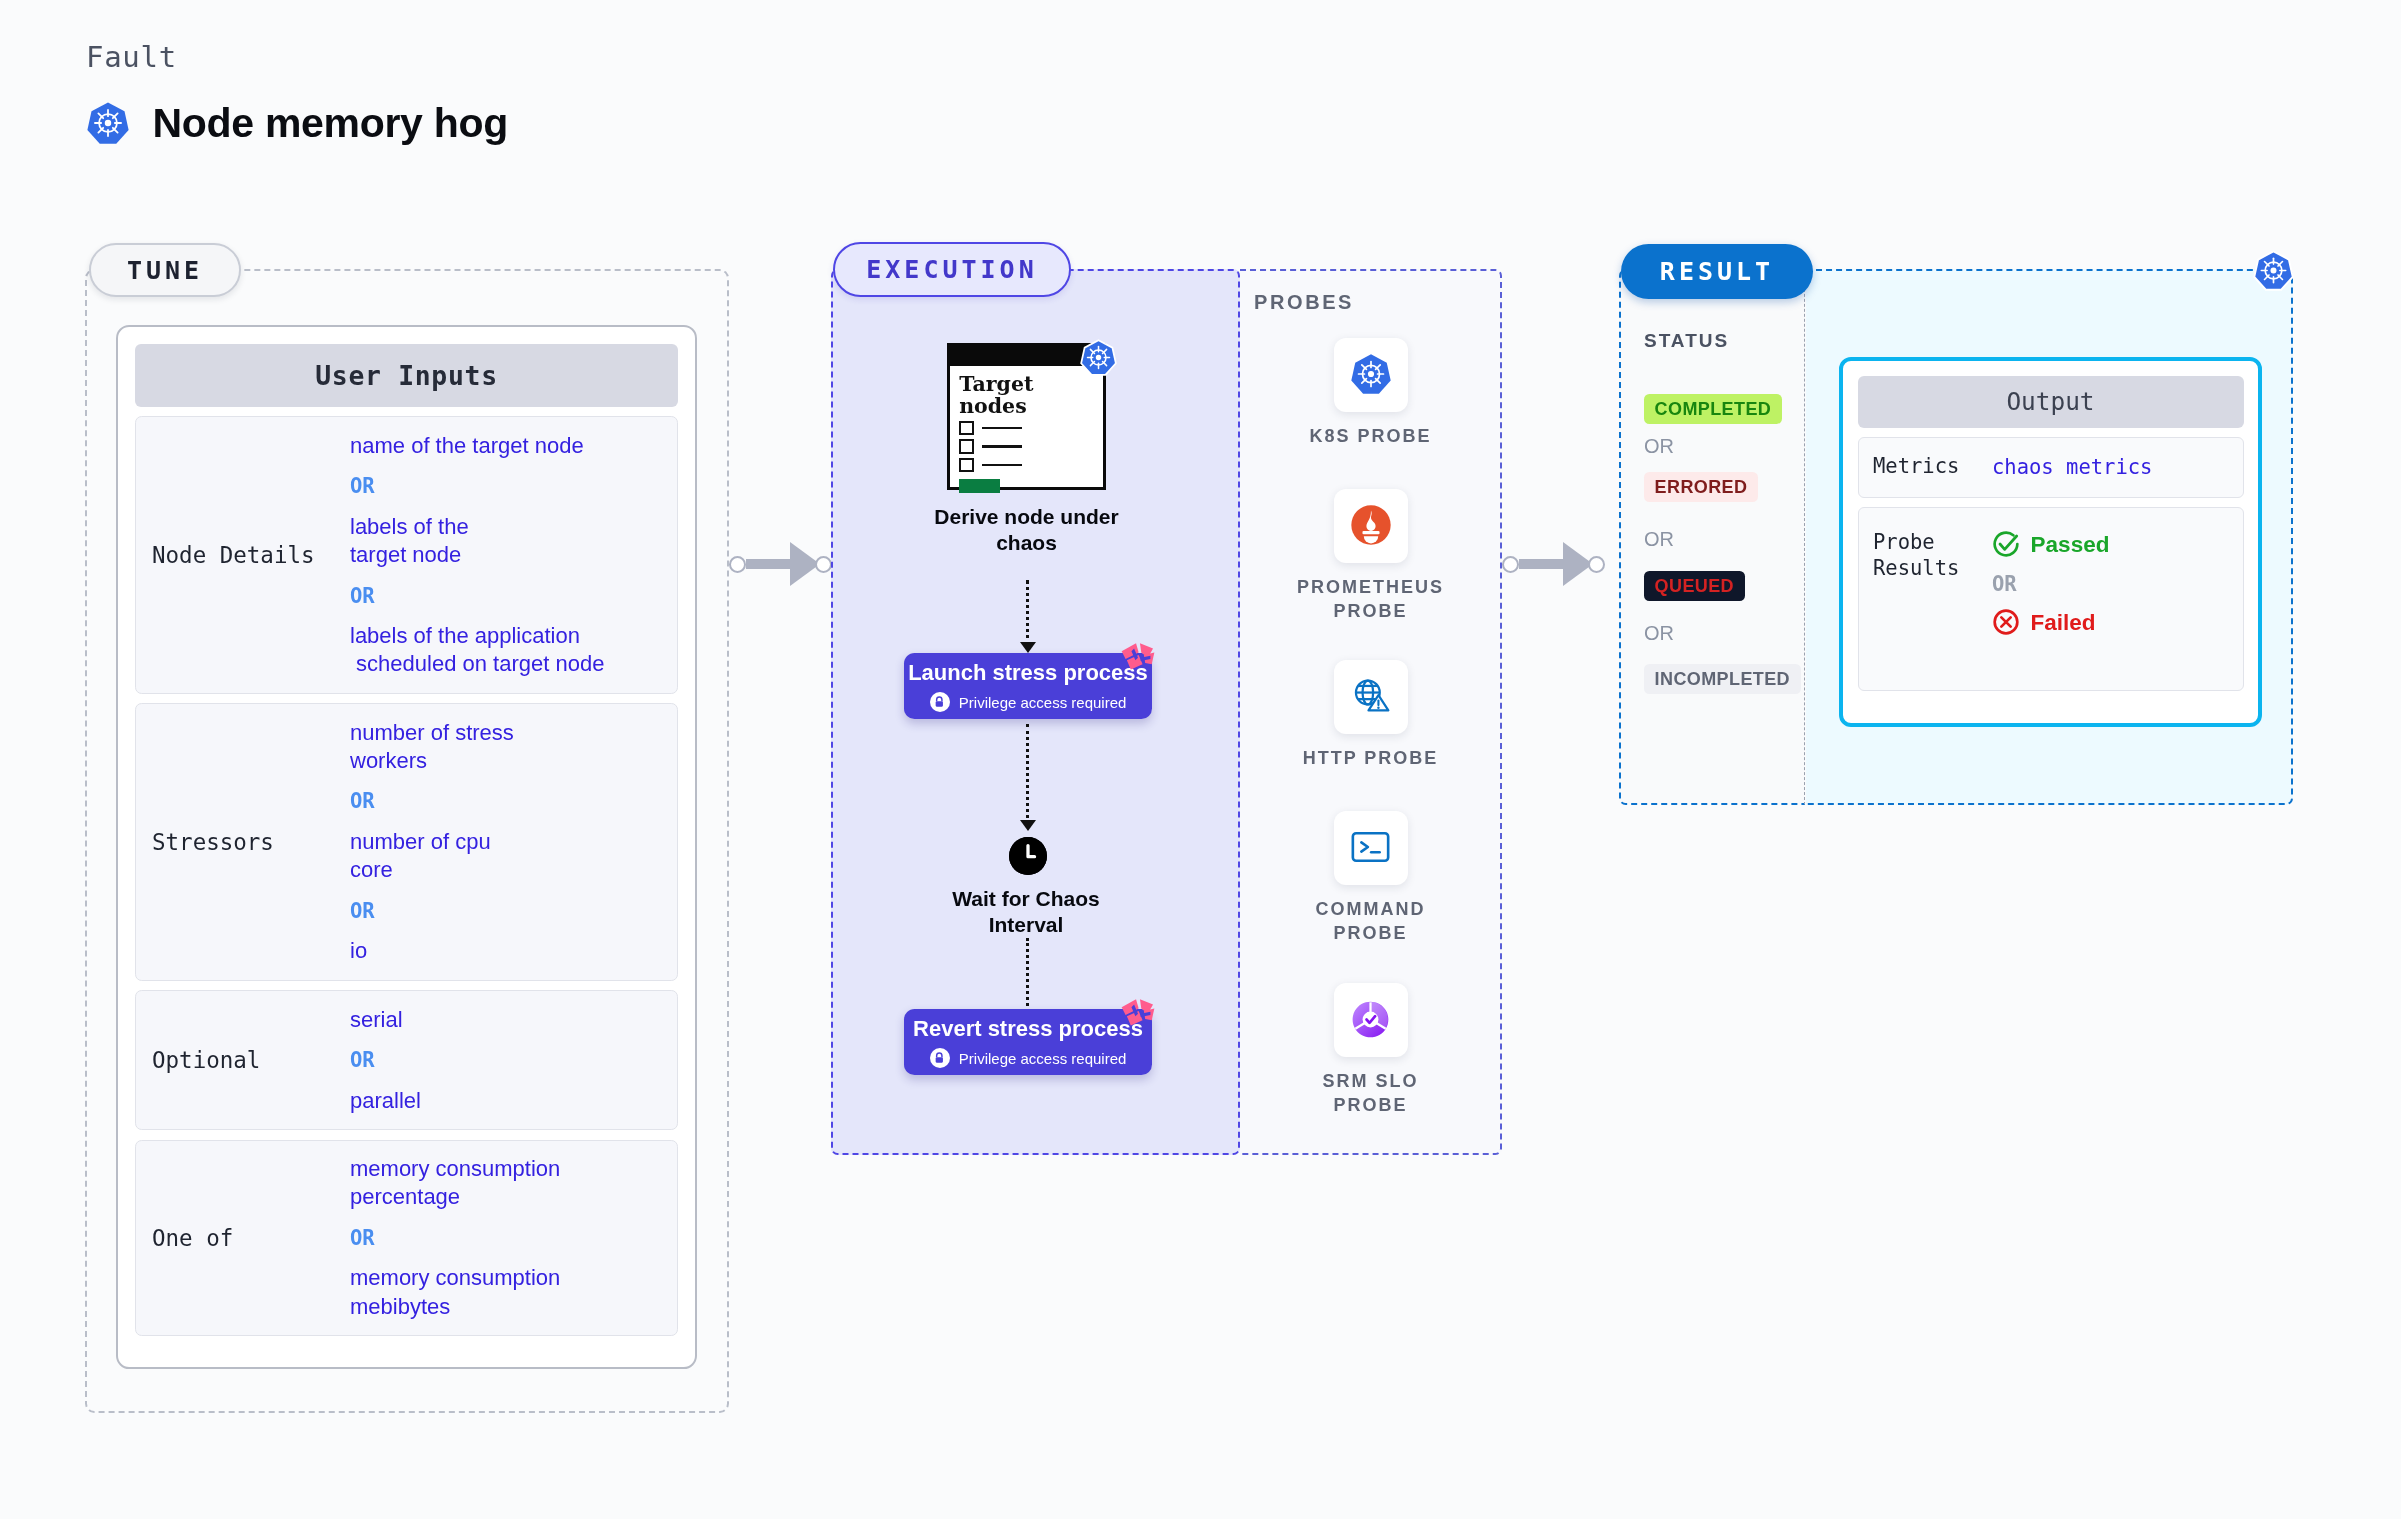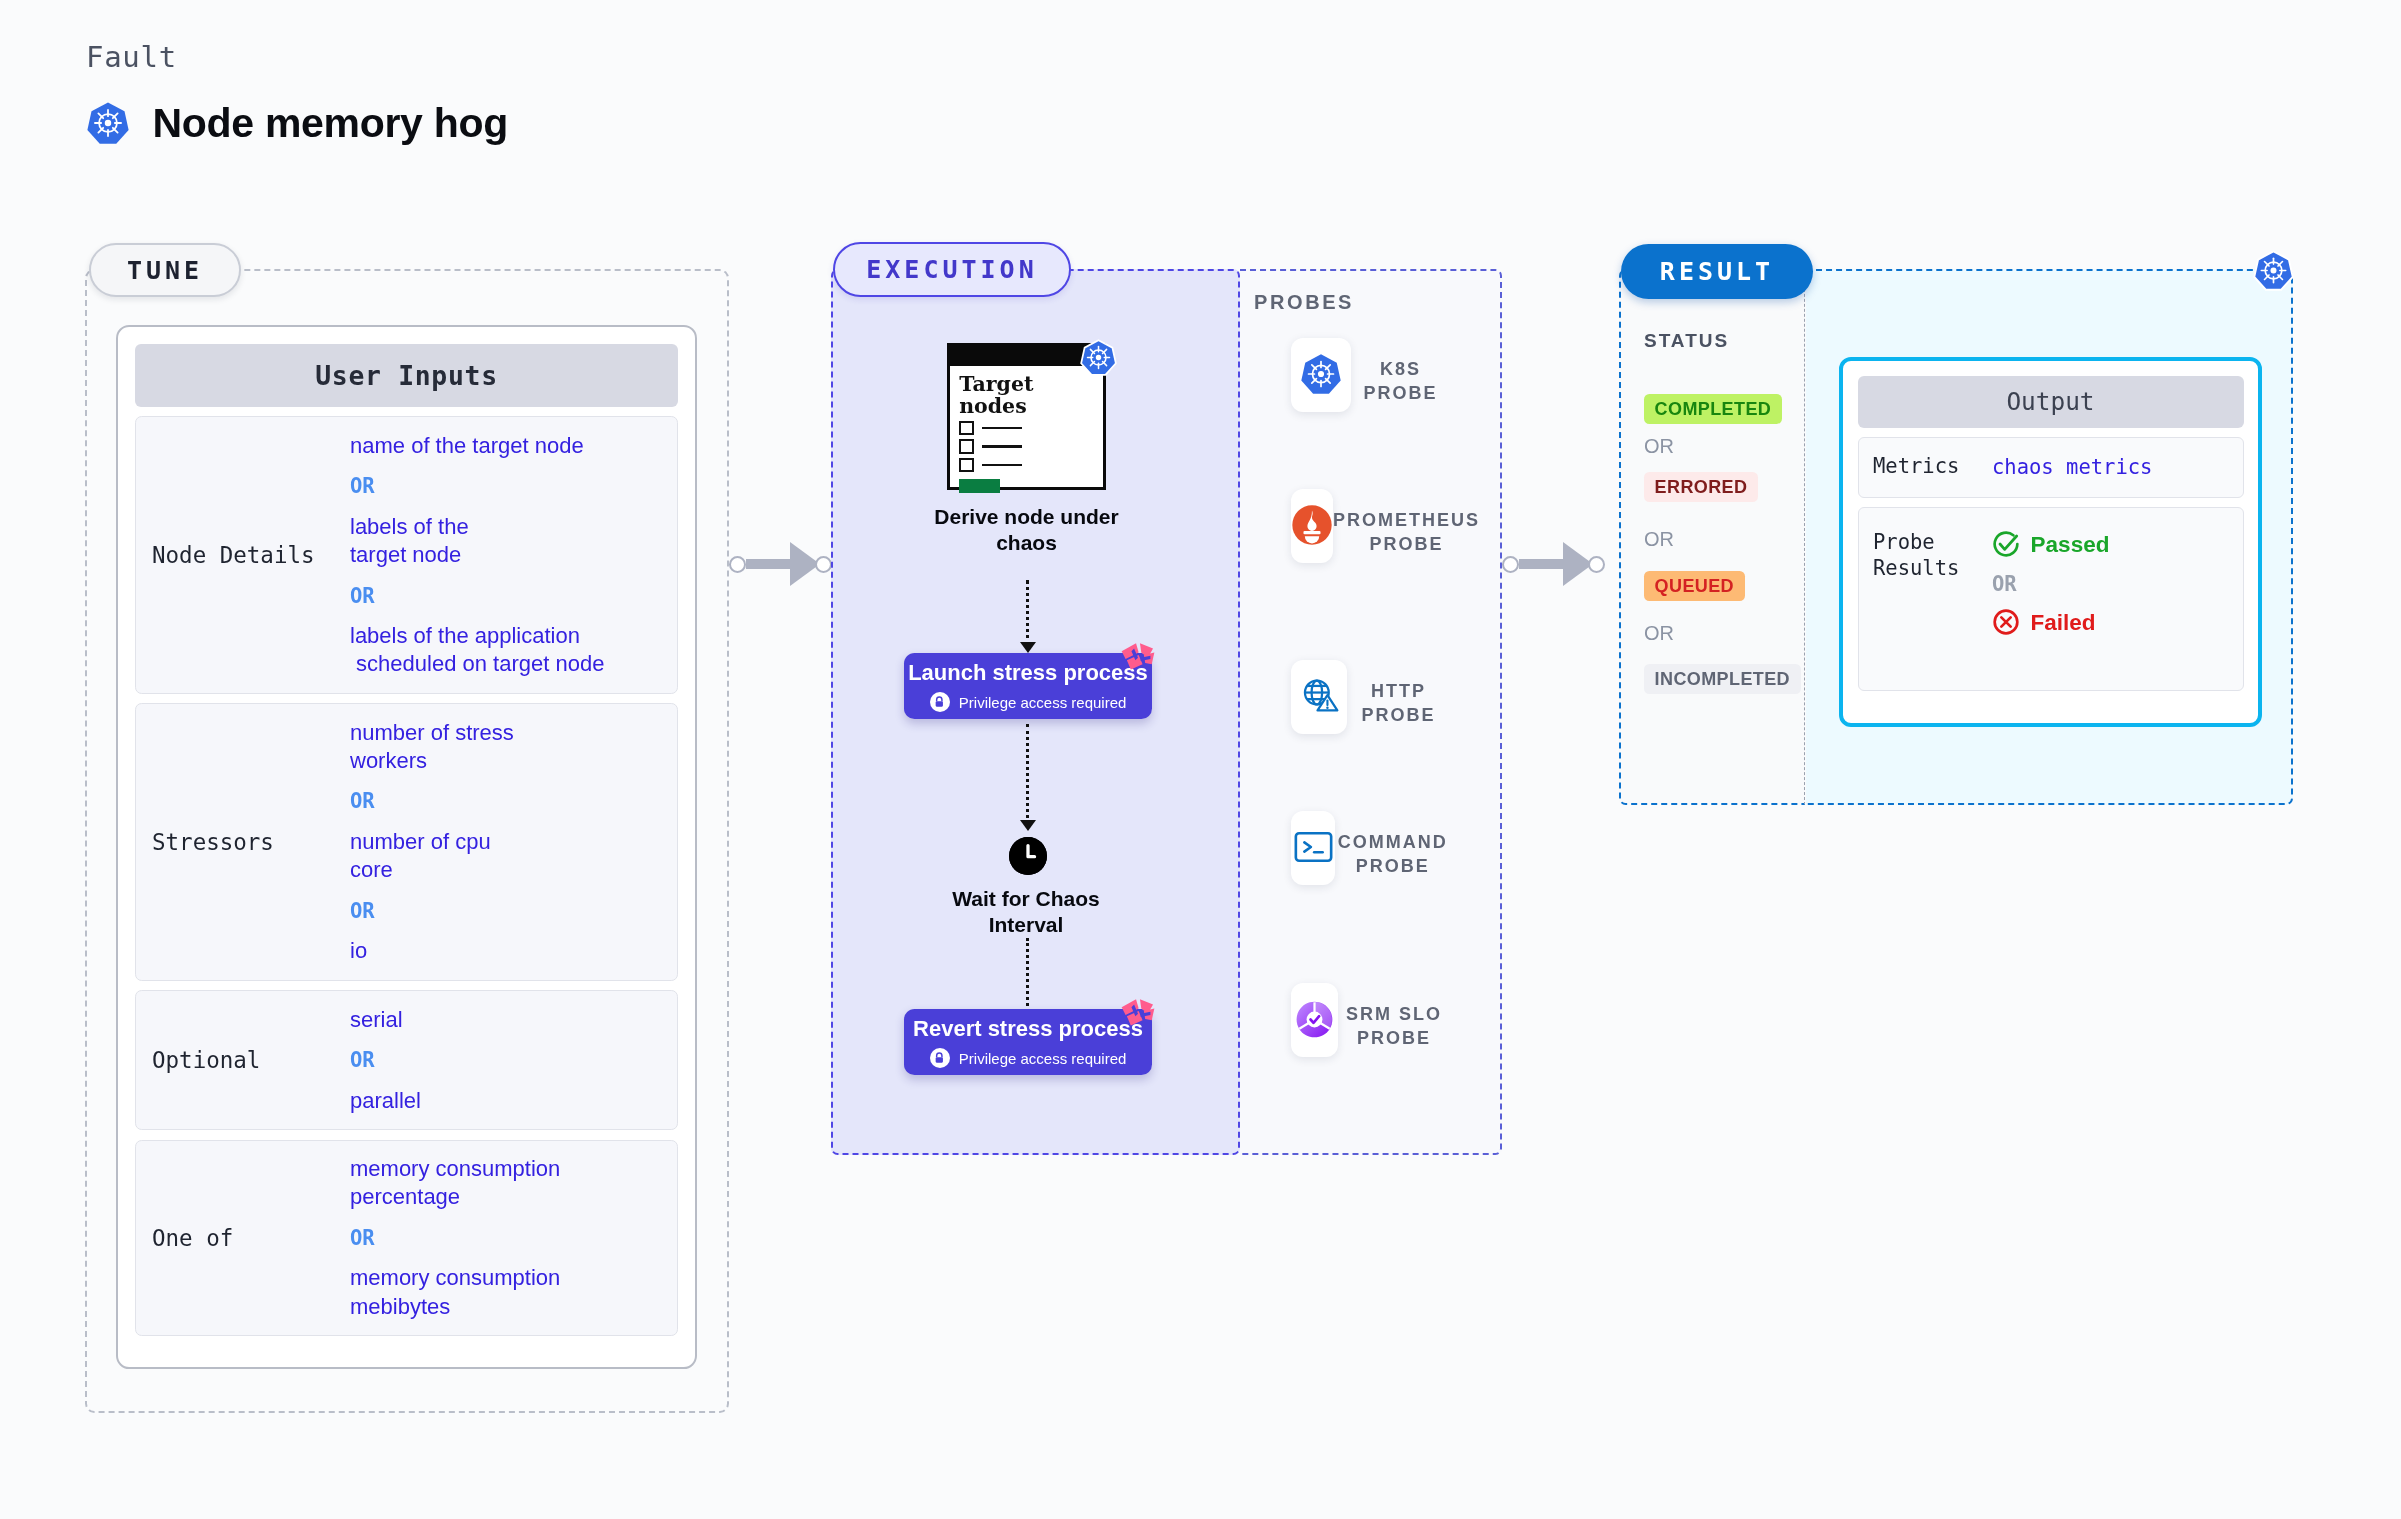--- a/index.html
+++ b/index.html
@@ -145,21 +145,21 @@
   }
   .conn-arrow {
     position: absolute; width: 0; height: 0;
     border-left: 8.6px solid transparent; border-right: 8.6px solid transparent;
     border-top: 11.2px solid #111;
   }
 
   
   .probe {
     position: absolute; width: 159px; display: flex;
-    flex-direction: row; align-items: center;
+    flex-direction: column; align-items: center;
   }
   .probe-tile {
     width: 74px; height: 74px; background: #fff; border-radius: 12px;
     box-shadow: 0 2.6px 8px rgba(30,40,70,.10);
     display: flex; align-items: center; justify-content: center;
   }
   .probe-label {
     margin-top: 13.2px; text-align: center; font-size: 18px;
     letter-spacing: 2px; color: #5f6574; font-weight: bold; line-height: 1.3;
   }
@@ -533,21 +533,21 @@
 </span>
 
 <div class="status-badge" id="sb0" style="left: 1644px; top: 382px; background: #bef264; color: rgb(24, 134, 15); margin-top: 12px;">
   <span>COMPLETED</span>
 </div>
 <div class="status-or" style="left:1644px; top:435px;">OR</div>
 <div class="status-badge" id="sb1" style="left: 1644px; top: 472px; background: rgb(253, 234, 234); color: #7f1d1d;">
   <span>ERRORED</span>
 </div>
 <div class="status-or" style="left:1644px; top:528px;">OR</div>
-<div class="status-badge" id="sb2" style="left: 1644px; top: 571px; background: #fdba74; color: rgb(212, 34, 34); justify-content: center;">
+<div class="status-badge" id="sb2" style="left: 1644px; top: 571px; background: #0f172a; color: rgb(212, 34, 34); justify-content: center;">
   <span>QUEUED</span>
 </div>
 <div class="status-or" style="left:1644px; top:622px;">OR</div>
 <div class="status-badge" id="sb3" style="left: 1644px; top: 664px; background: rgb(239, 240, 244); color: rgb(95, 101, 116);">
   <span>INCOMPLETED</span>
 </div>
 
 <div id="output-card">
   <div id="output-header">Output</div>
 

